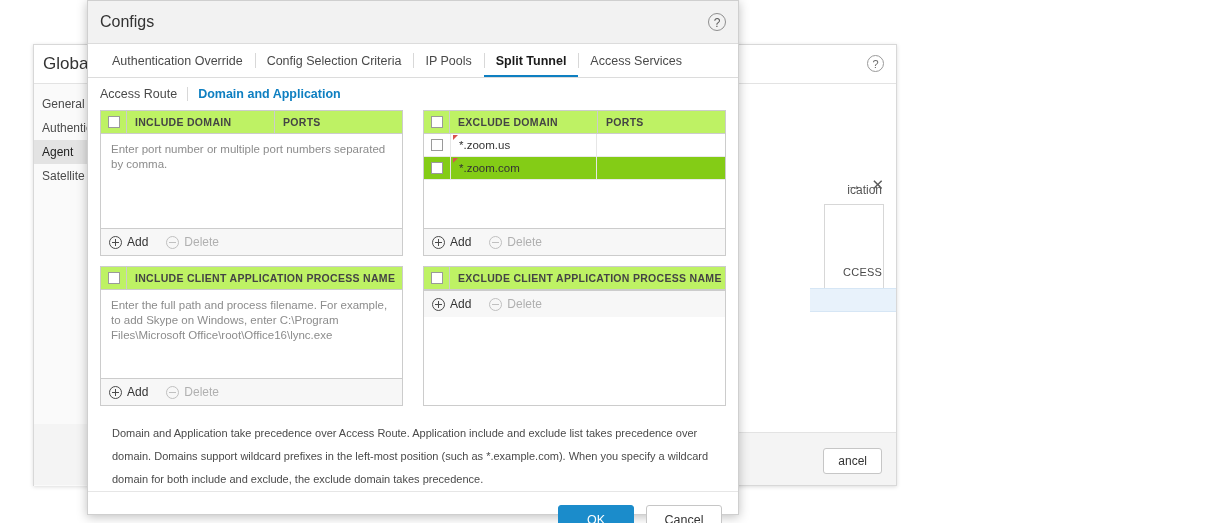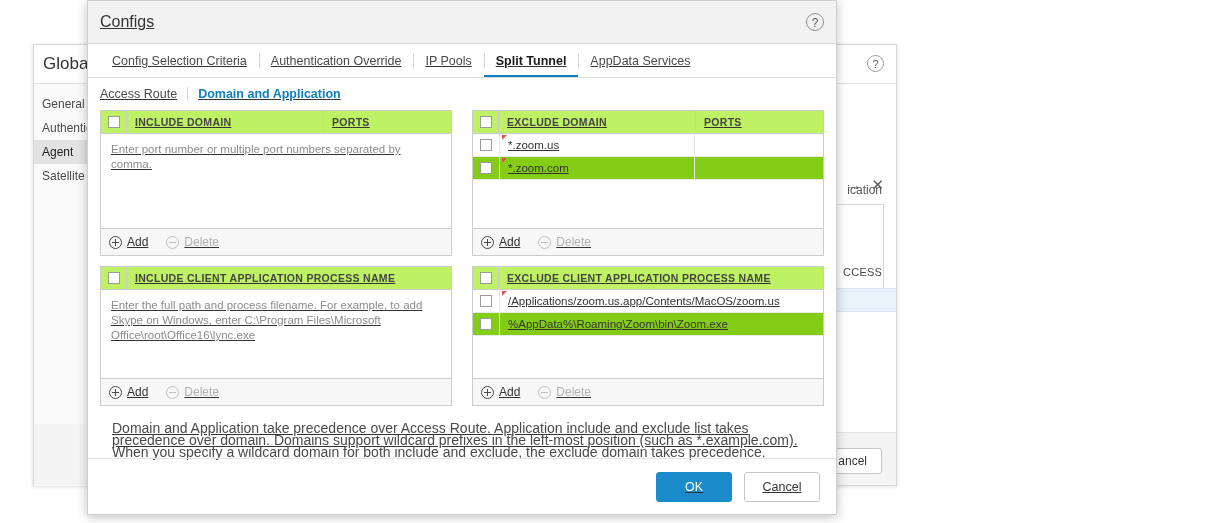--- a/index.html
+++ b/index.html
@@ -172,29 +172,28 @@
     width: 54px;
     height: 61px;
     background: #f4f4f4;
   }
 
   
   #modal {
     position: absolute;
     left: 87px;
     top: 0px;
-    width: 750px;
+    width: 652px;
     height: 515px;
     background: #ffffff;
     border: 1px solid #cfcfcf;
     box-shadow: 0 2px 10px rgba(0,0,0,0.25);
     box-sizing: border-box;
     display: flex;
     flex-direction: column;
-    text-decoration: underline;
   }
   #modal-header {
     height: 42px;
     background: #f2f2f2;
     border-bottom: 1px solid #dcdcdc;
     display: flex;
     align-items: center;
     position: relative;
     flex: none;
   }
@@ -419,22 +418,22 @@
   .circ.plus::after {
     left: 5px; top: 2px; width: 1px; height: 7px;
   }
   .circ.minus::before {
     left: 2px; top: 5px; width: 7px; height: 1px;
   }
   .circ.minus::after { display: none; }
 
   #note {
     padding: 6px 12px 0 12px;
-    font-size: 14px;
-    line-height: 12px;
+    font-size: 11px;
+    line-height: 23px;
     color: #4a4a4a;
   }
   #modal-footer {
     height: 56px;
     flex: none;
     border-top: 1px solid #e6e6e6;
     display: flex;
     align-items: center;
     justify-content: flex-end;
     gap: 12px;
@@ -499,25 +498,25 @@
 </div>
 
 <div id="modal">
 
   <div id="modal-header">
     <span id="modal-title">Configs</span>
     <span id="modal-help-icon">?</span>
   </div>
 
   <div id="tabs">
+    <div class="tab">Authentication Override</div>
     <div class="tab">Config Selection Criteria</div>
-    <div class="tab">Authentication Override</div>
     <div class="tab">IP Pools</div>
     <div class="tab active">Split Tunnel</div>
-    <div class="tab">AppData Services</div>
+    <div class="tab">Access Services</div>
   </div>
 
   <div id="subtabs">
     <div class="subtab" style="padding-right:10px;">Access Route</div>
     <div class="subtab sep active">Domain and Application</div>
   </div>
 
   <div id="panes">
 
     <div class="pane-row">
@@ -613,39 +612,20 @@
         </div>
       </div>
 
       <div class="pane">
         <div class="pane-head">
           <div class="chk-cell">
             <div class="chk"></div>
           </div>
           <div class="col-head">EXCLUDE CLIENT APPLICATION PROCESS NAME</div>
         </div>
-        <div class="pane-body tall">
-          <div class="row">
-            <div class="chk-cell">
-              <div class="chk"></div>
-            </div>
-            <div class="row-text">
-              <span class="flag"></span>
-              <span>/Applications/zoom.us.app/Contents/MacOS/zoom.us</span>
-            </div>
-          </div>
-          <div class="row alt">
-            <div class="chk-cell">
-              <div class="chk"></div>
-            </div>
-            <div class="row-text">
-              <span>%AppData%\Roaming\Zoom\bin\Zoom.exe</span>
-            </div>
-          </div>
-        </div>
         <div class="pane-foot">
           <div class="action">
             <span class="circ plus"></span>
             <span>Add</span>
           </div>
           <div class="action disabled">
             <span class="circ minus"></span>
             <span>Delete</span>
           </div>
         </div>

